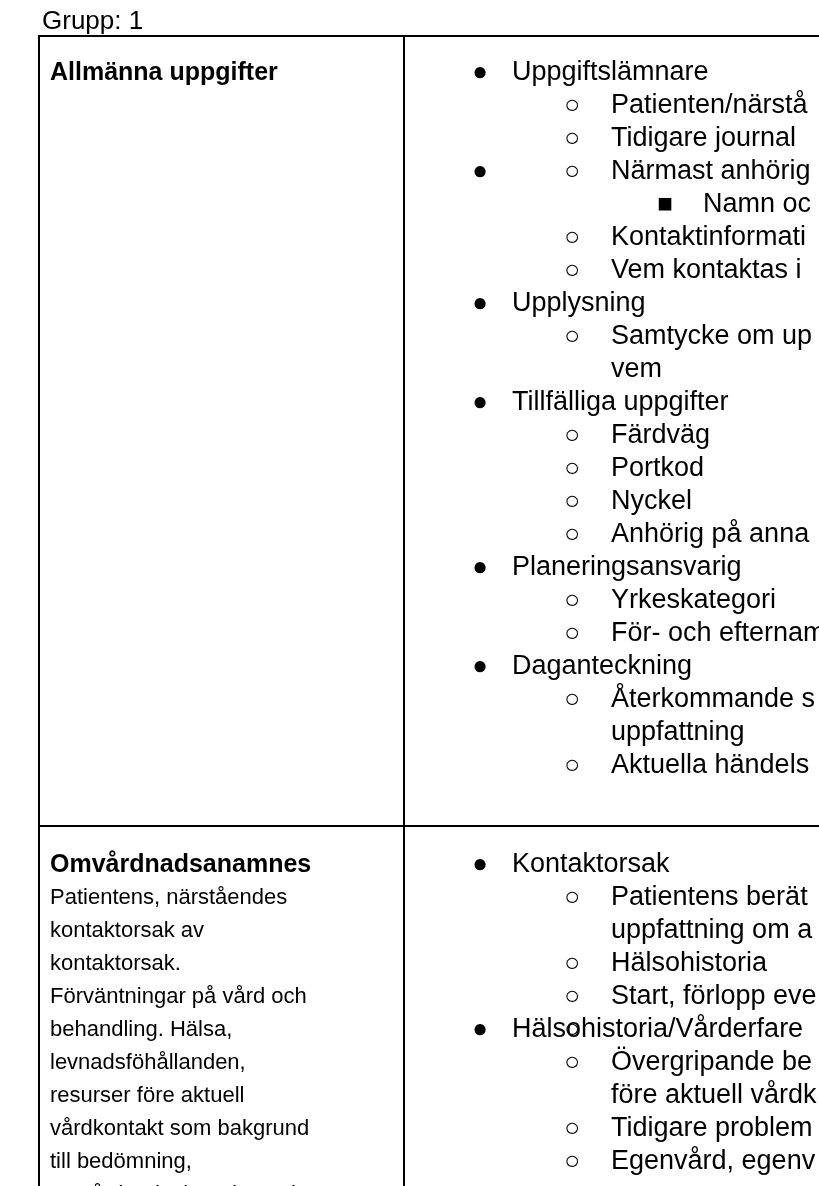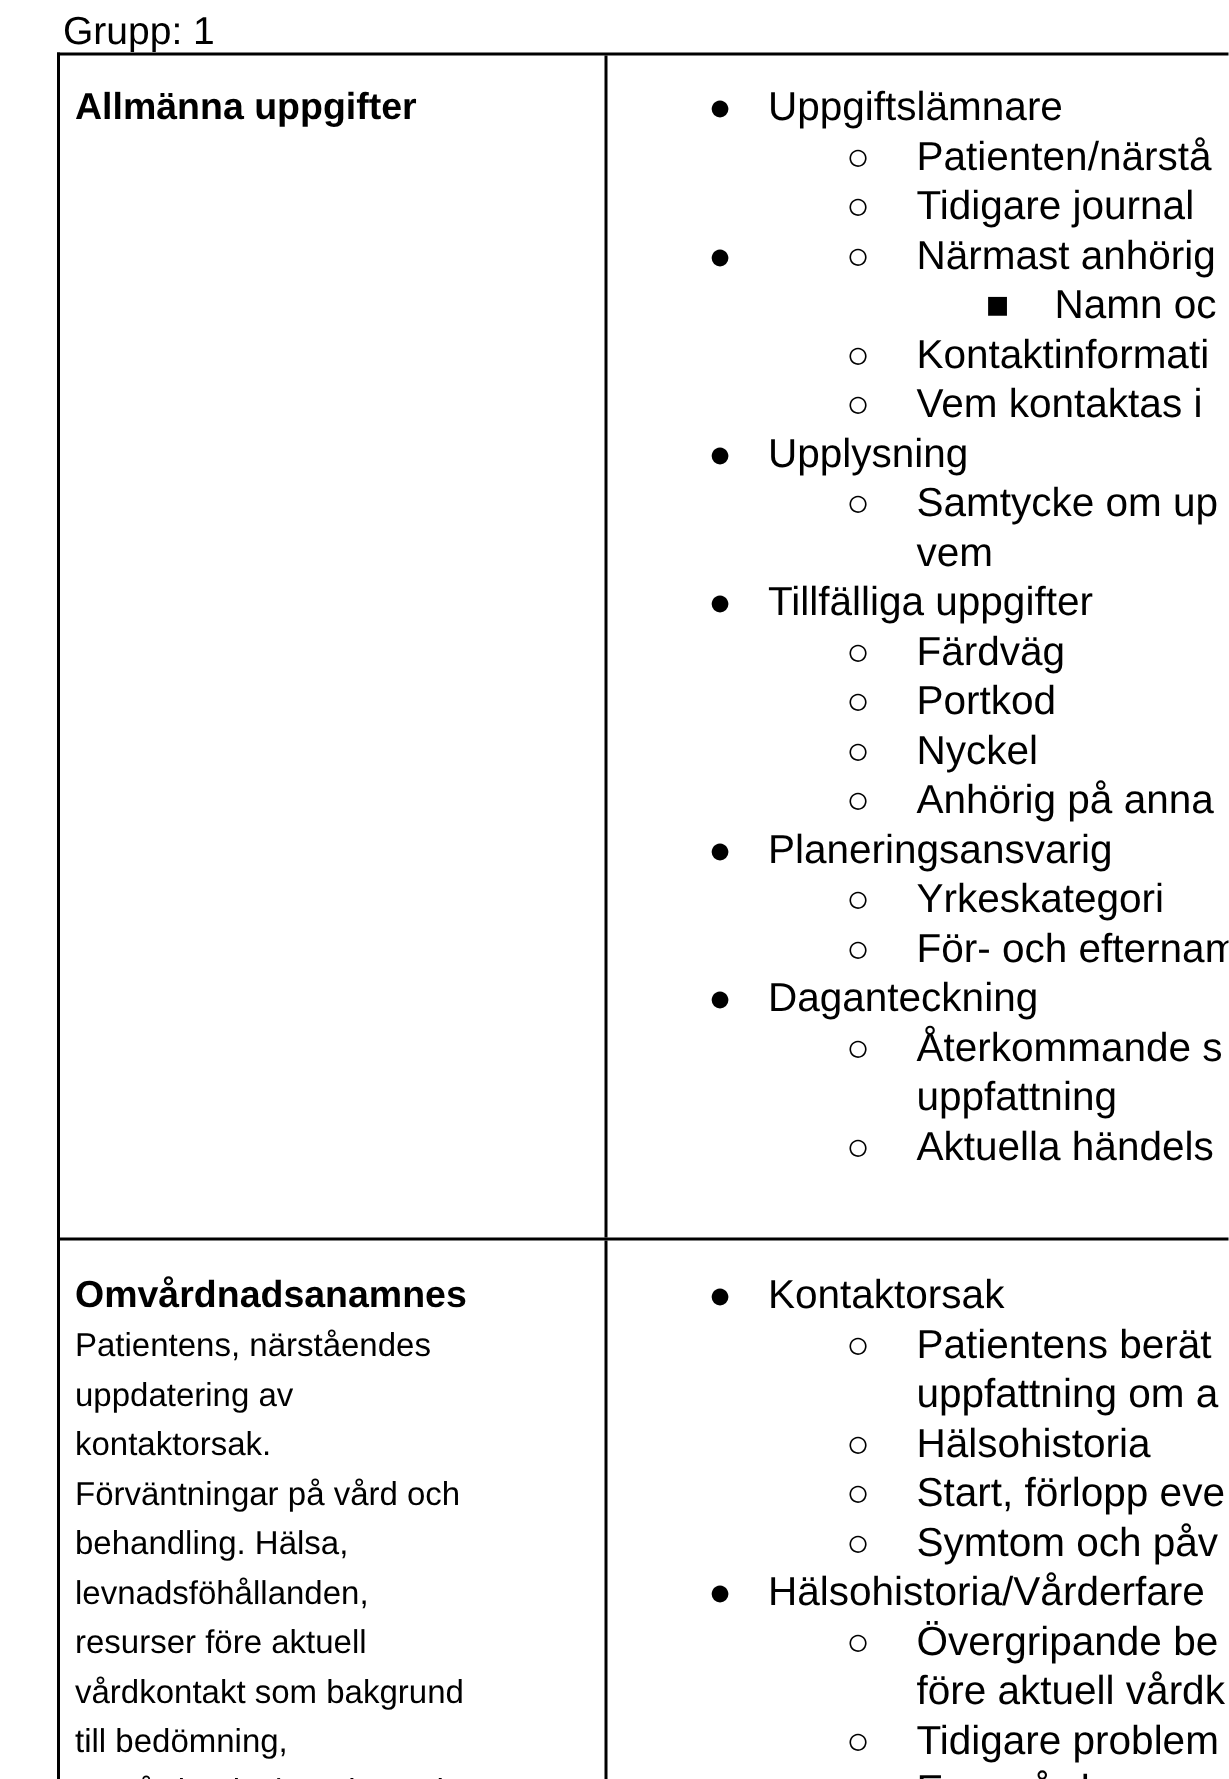--- a/index.html
+++ b/index.html
@@ -145,21 +145,21 @@
         </div>
       </div>
   </div>
 
   <div class="row row-2">
     <div class="hcell">
       <div class="htitle">Omvårdnadsanamnes</div>
       <div class="desc">
 
       <div class="dline">Patientens, närståendes</div>
-          <div class="dline">uppdatering av</div>
+          <div class="dline">kontaktorsak av</div>
           <div class="dline">kontaktorsak.</div>
           <div class="dline">Förväntningar på vård och</div>
           <div class="dline">behandling. Hälsa,</div>
           <div class="dline">levnadsföhållanden,</div>
           <div class="dline">resurser före aktuell</div>
           <div class="dline">vårdkontakt som bakgrund</div>
           <div class="dline">till bedömning,</div>
           <div class="dline">omvårdnadsplanering och</div>
         </div>
     </div>
@@ -180,21 +180,20 @@
         <div class="li lv2">
           <span class="m">○</span>
           <span class="t">Hälsohistoria</span>
         </div>
         <div class="li lv2">
           <span class="m">○</span>
           <span class="t">Start, förlopp eve</span>
         </div>
         <div class="li lv2">
           <span class="m">○</span>
-          <span class="t">Symtom och påv</span>
         </div>
         <div class="li lv1">
           <span class="m">●</span>
           <span class="t">Hälsohistoria/Vårderfare</span>
         </div>
         <div class="li lv2">
           <span class="m">○</span>
           <span class="t">Övergripande be</span>
         </div>
         <div class="li lv2 cont">

